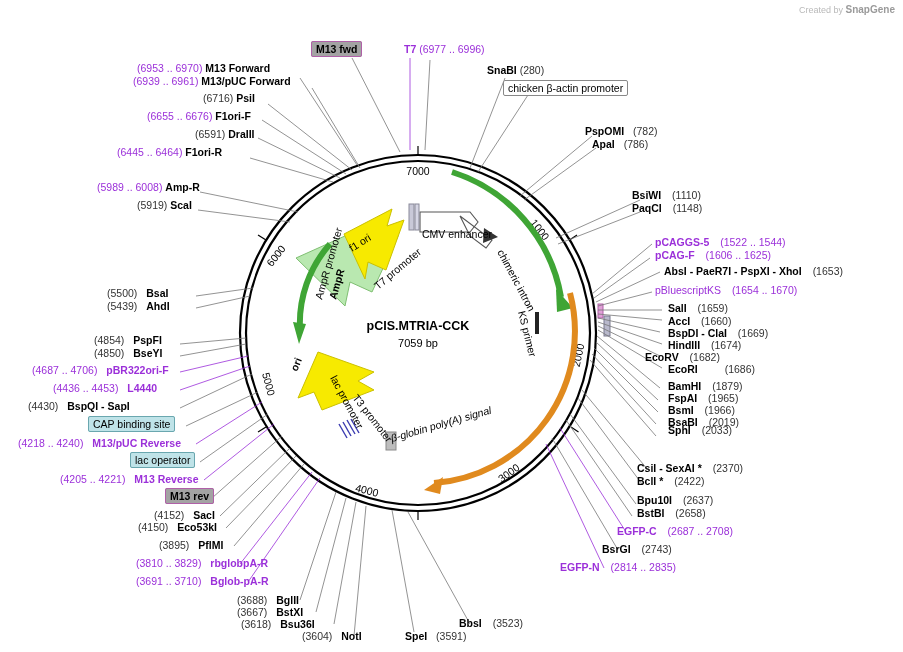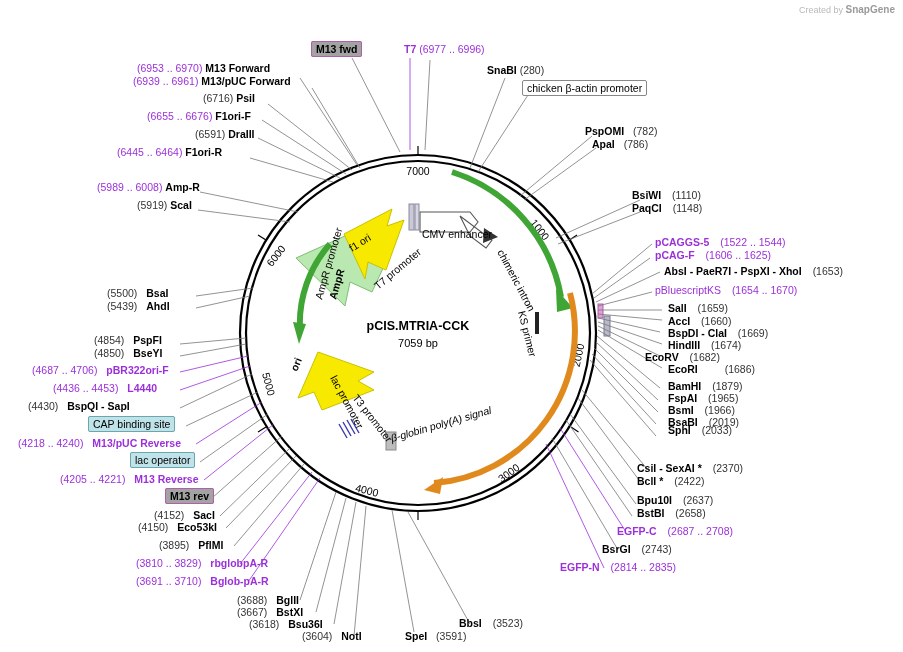--- a/index.html
+++ b/index.html
@@ -226,21 +226,21 @@
 </div>
 
 <div class="lbl" style="left:404px;top:43px;">
   <span class="bold purple">T7</span>
   <span class="purple">(6977 .. 6996)</span>
 </div>
 <div class="lbl" style="left:487px;top:64px;">
   <span class="bold">SnaBI</span>
   <span class="pos">(280)</span>
 </div>
-<div class="lbl" style="left:522px;top:82px;">
+<div class="lbl" style="left:503px;top:82px;">
   <span class="hl-gray">chicken β-actin promoter</span>
 </div>
 
 <div class="lbl" style="left:585px;top:125px;">
   <span class="bold">PspOMI</span>
   <span class="pos" style="margin-left:6px">(782)</span>
 </div>
 <div class="lbl" style="left:592px;top:138px;">
   <span class="bold">ApaI</span>
   <span class="pos" style="margin-left:6px">(786)</span>
@@ -409,21 +409,21 @@
 </div>
 
 <div class="lbl" style="left:237px;top:594px;">
   <span class="pos">(3688)</span>
   <span class="bold" style="margin-left:6px">BglII</span>
 </div>
 <div class="lbl" style="left:237px;top:606px;">
   <span class="pos">(3667)</span>
   <span class="bold" style="margin-left:6px">BstXI</span>
 </div>
-<div class="lbl" style="left:249px;top:618px;">
+<div class="lbl" style="left:241px;top:618px;">
   <span class="pos">(3618)</span>
   <span class="bold" style="margin-left:6px">Bsu36I</span>
 </div>
 <div class="lbl" style="left:302px;top:630px;">
   <span class="pos">(3604)</span>
   <span class="bold" style="margin-left:6px">NotI</span>
 </div>
 <div class="lbl" style="left:405px;top:630px;">
   <span class="bold">SpeI</span>
   <span class="pos" style="margin-left:6px">(3591)</span>

